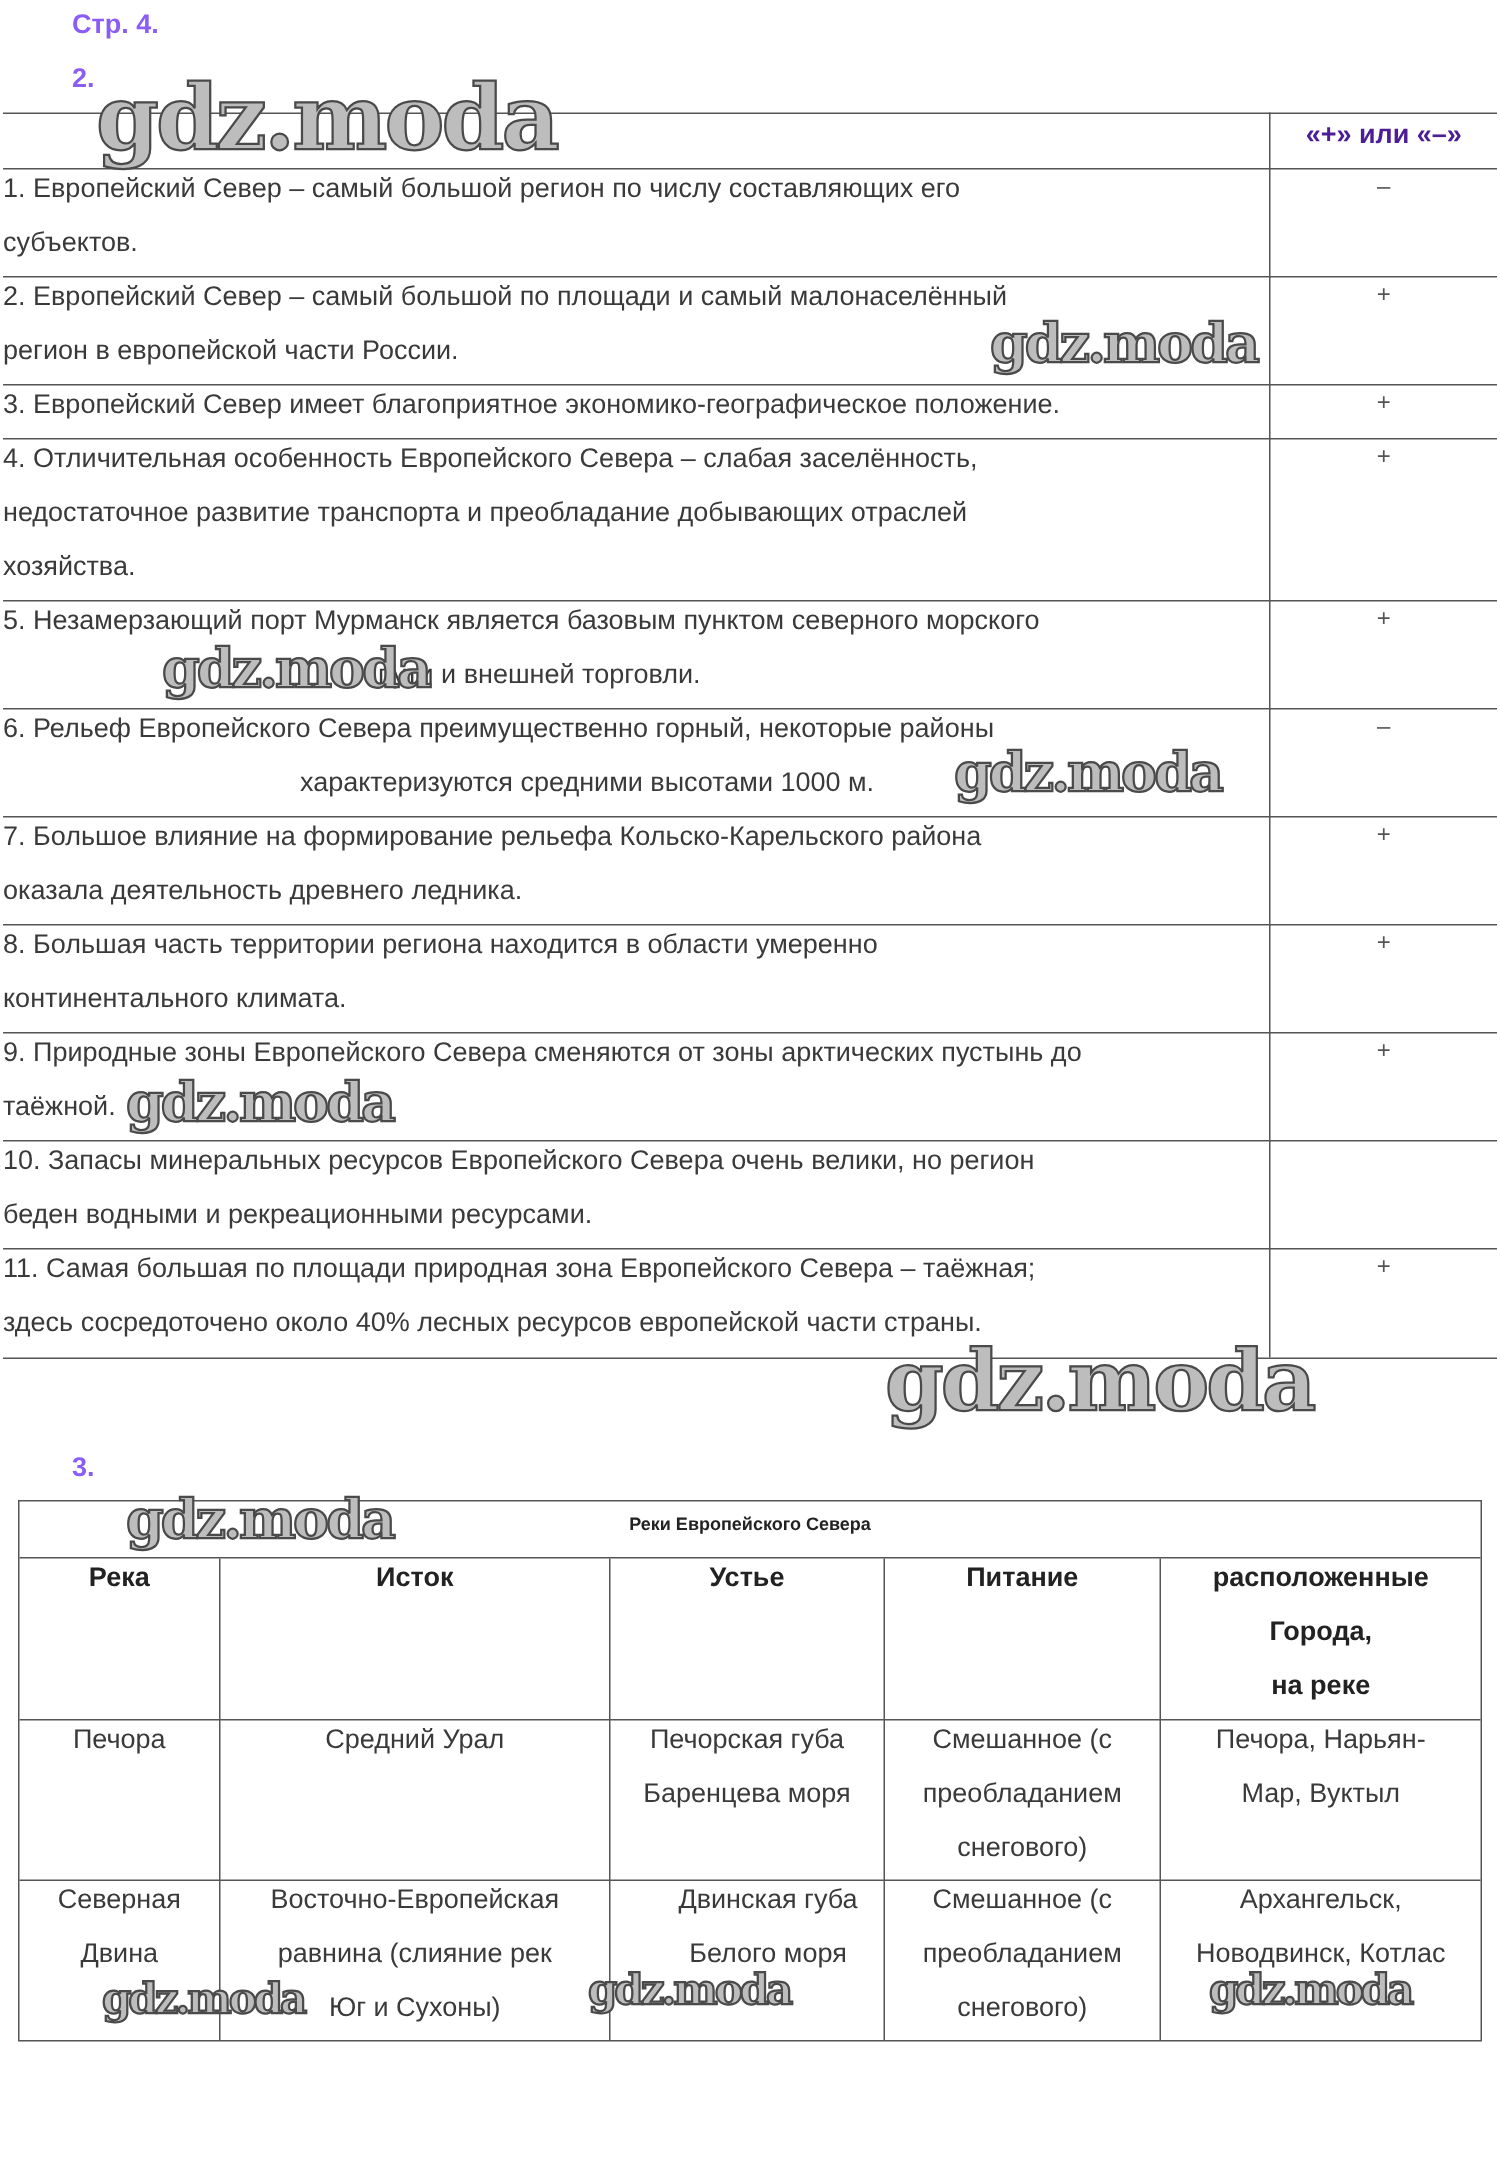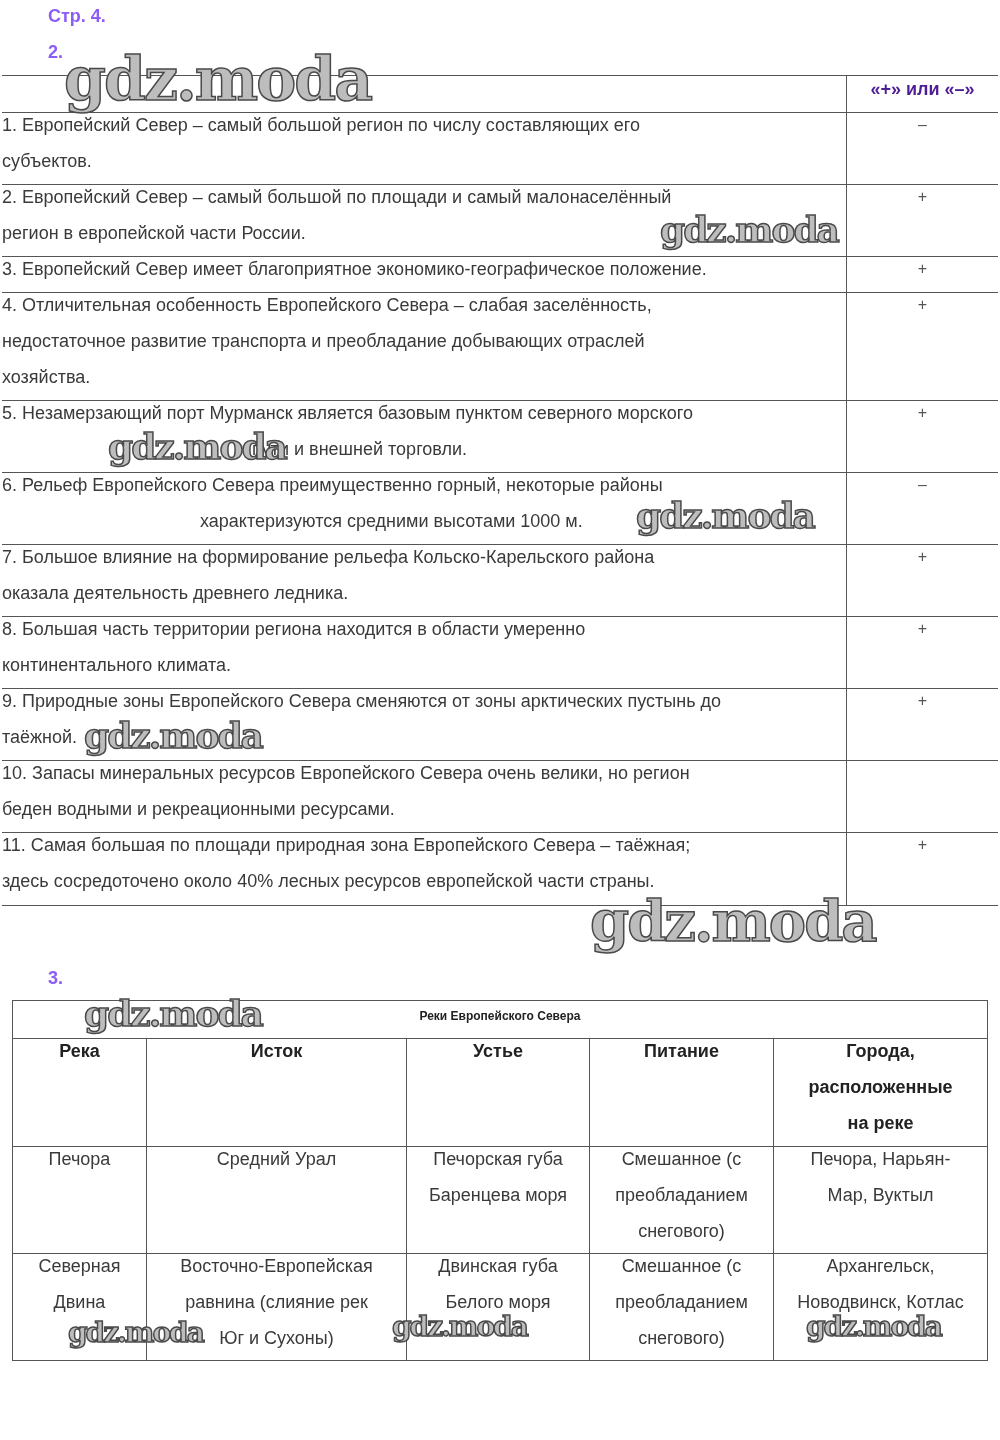--- a/index.html
+++ b/index.html
@@ -135,22 +135,22 @@
   <div class="cell h" style="left:134px; width:259px; top:32px;">
     <div>Исток</div>
   </div>
   <div class="cell h" style="left:394px; width:182px; top:32px;">
     <div>Устье</div>
   </div>
   <div class="cell h" style="left:577px; width:183px; top:32px;">
     <div>Питание</div>
   </div>
   <div class="cell h" style="left:761px; width:213px; top:32px;">
+    <div>расположенные</div>
     <div>Города,</div>
-    <div>расположенные</div>
     <div>на реке</div>
   </div>
 
   <div class="cell" style="left:0; width:133px; top:140px;">
     <div>Печора</div>
   </div>
   <div class="cell" style="left:134px; width:259px; top:140px;">
     <div>Средний Урал</div>
   </div>
   <div class="cell" style="left:394px; width:182px; top:140px;">
@@ -169,21 +169,21 @@
 
   <div class="cell" style="left:0; width:133px; top:247px;">
     <div>Северная</div>
     <div>Двина</div>
   </div>
   <div class="cell" style="left:134px; width:259px; top:247px;">
     <div>Восточно-Европейская</div>
     <div>равнина (слияние рек</div>
     <div>Юг и Сухоны)</div>
   </div>
-  <div class="cell" style="left:394px; width:182px; top:247px;">
+  <div class="cell" style="left:408px; width:182px; top:247px;">
     <div>Двинская губа</div>
     <div>Белого моря</div>
   </div>
   <div class="cell" style="left:577px; width:183px; top:247px;">
     <div>Смешанное (с</div>
     <div>преобладанием</div>
     <div>снегового)</div>
   </div>
   <div class="cell" style="left:761px; width:213px; top:247px;">
     <div>Архангельск,</div>

